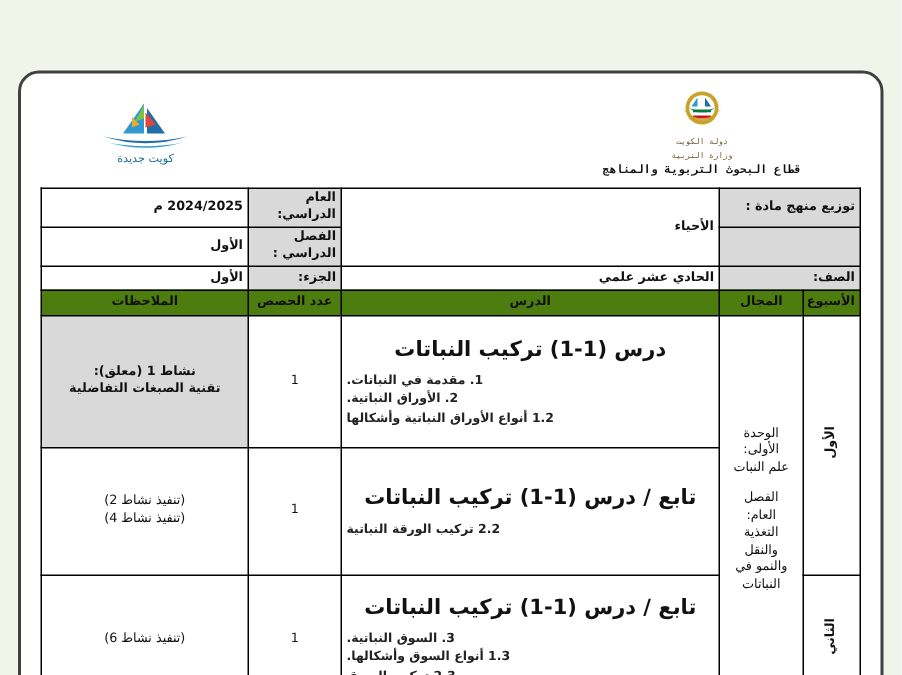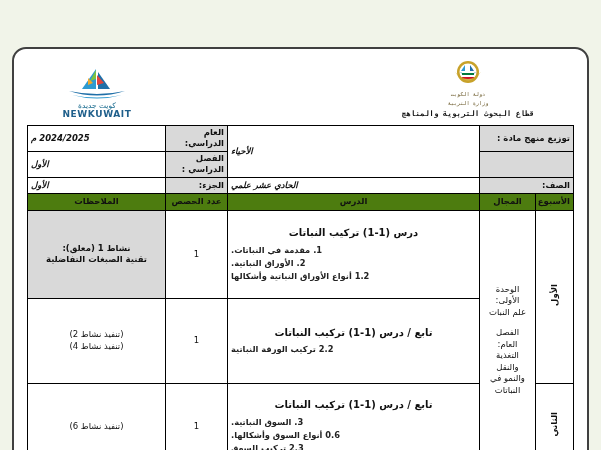--- a/index.html
+++ b/index.html
@@ -87,34 +87,34 @@
   table.sheet td {
     border: 1px solid #000;
     font-size: 8.5px;
     color: #111;
     padding: 1px 3px;
     vertical-align: middle;
     line-height: 1.35;
   }
   .shade { background: #d9d9d9; }
   .b { font-weight: bold; }
-  .ctr { text-align: left; font-style: italic; }
+  .ctr { text-align: right; }
   .rt { text-align: right; }
   .lbl-row td { height: 13px; }
   .colhead td {
     background: #4d7c0f;
     font-weight: bold;
     text-align: center;
     height: 14px;
     font-size: 8.5px;
   }
   .lesson-title {
     font-weight: bold;
     text-align: center;
-    font-size: 10px;
+    font-size: 14px;
     margin-bottom: 4px;
   }
   .sub-list {
     text-align: left;
     font-size: 8.3px;
     line-height: 1.55;
     padding-right: 34px;
     color: #222;
     font-weight: bold;
   }
@@ -159,21 +159,20 @@
           <path d="M30 2 L30 22 L16 22 Z" fill="#2e9ad0"></path>
           <path d="M32 5 L44 22 L32 22 Z" fill="#1f6fa8"></path>
           <path d="M30 3 L30 12 L24 14 Z" fill="#7fc241"></path>
           <path d="M31 8 L38 16 L31 18 Z" fill="#e2453c"></path>
           <path d="M22 11 L27 16 L22 18 Z" fill="#f0a92b"></path>
           <path d="M3 24 q28 9 56 0 q-28 6 -56 0 Z" fill="#1f6fa8"></path>
           <path d="M6 28 q25 7 50 0 q-25 5 -50 0 Z" fill="#2e9ad0"></path>
         </svg>
       </span>
       <div class="logo-ar">كويت جديدة</div>
-      <div class="logo-en">NEWKUWAIT</div>
     </div>
 
     <div class="ministry">
       <span>
         <svg class="emblem" width="34" height="34" viewBox="0 0 34 34" aria-hidden="true">
           <circle cx="17" cy="15" r="11" fill="#c8a22a"></circle>
           <circle cx="17" cy="15" r="8.5" fill="#ffffff"></circle>
           <path d="M8.5 15 q8.5 7 17 0 q-8.5 4 -17 0 Z" fill="#1f6fa8"></path>
           <path d="M14 8 L14 14 L10 14 Z" fill="#2e9ad0"></path>
           <path d="M19 8 L23 14 L19 14 Z" fill="#1f6fa8"></path>
@@ -268,21 +267,21 @@
         </td>
       </tr>
 
       <tr class="thickline" style="height:86px">
         <td class="week-cell">
           <span class="vtext">الثاني</span>
         </td>
         <td>
           <div class="lesson-title">تابع / درس (1-1) تركيب النباتات</div>
           <div class="sub-list">3. السوق النباتية.</div>
-          <div class="sub-list">0.6 أنواع السوق وأشكالها.</div>
+          <div class="sub-list">1.3 أنواع السوق وأشكالها.</div>
           <div class="sub-list">2.3 تركيب السوق</div>
         </td>
         <td class="count-cell">1</td>
         <td class="notes-cell">
           <div>(تنفيذ نشاط 6)</div>
           <div></div>
         </td>
       </tr>
     </tbody>
   </table>

